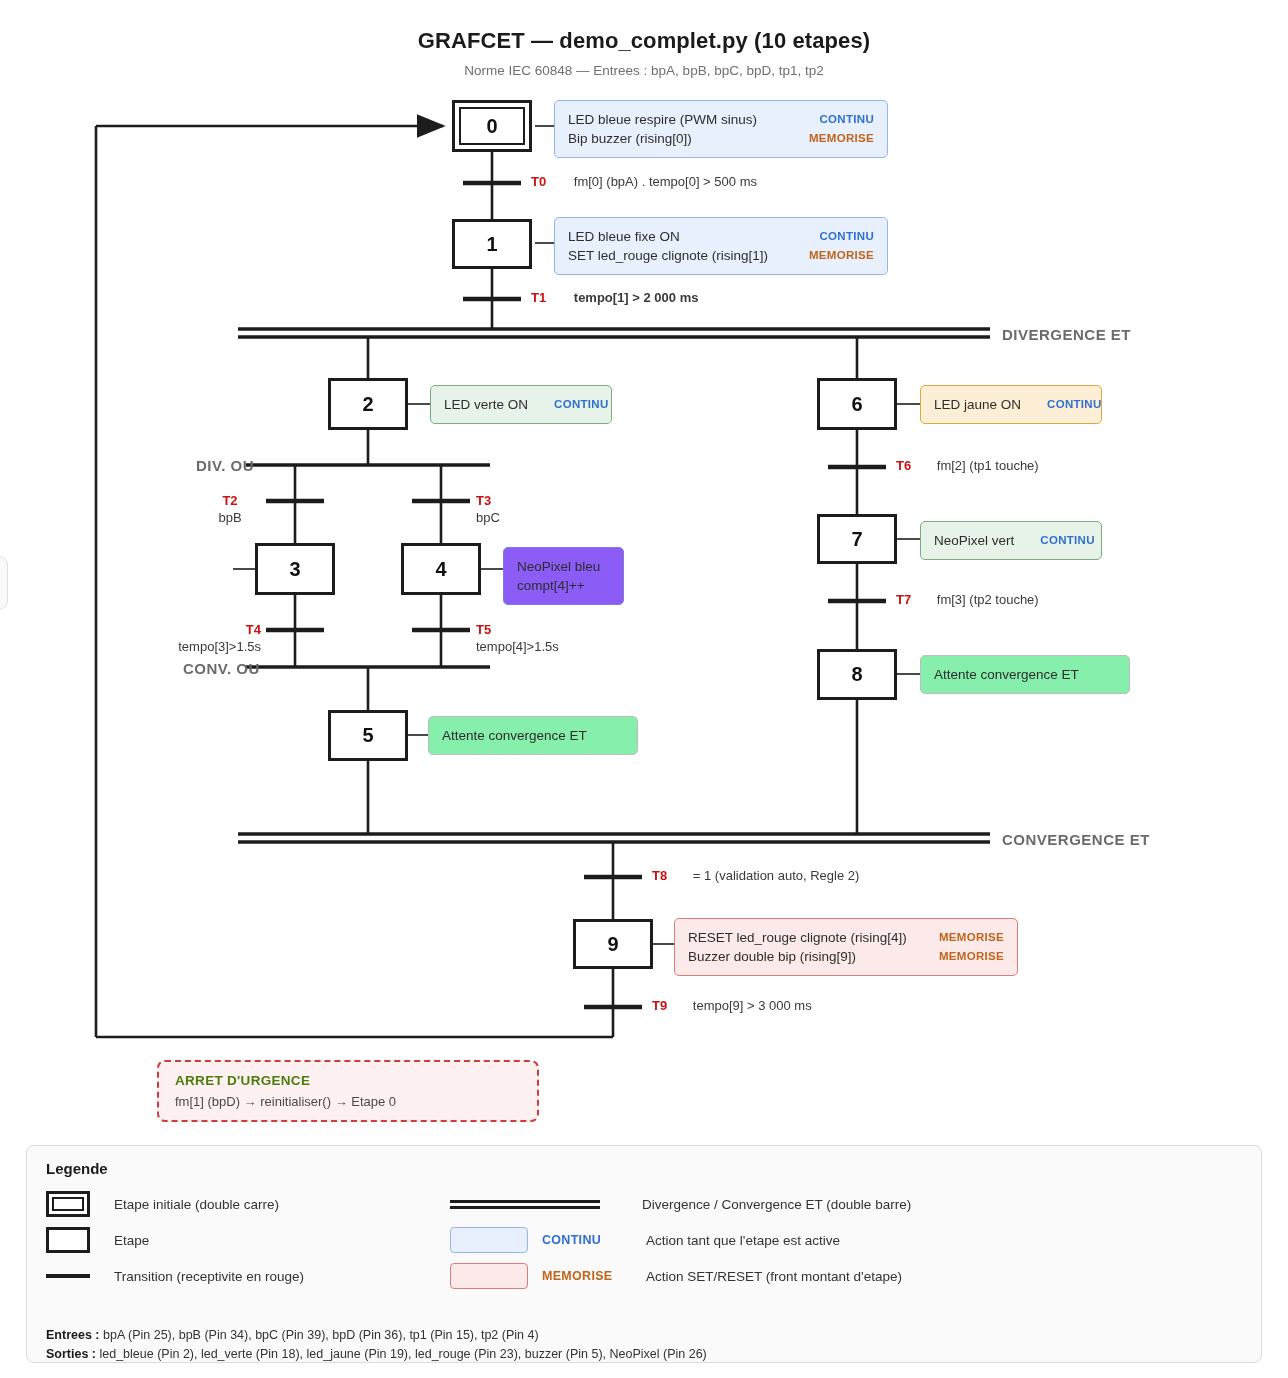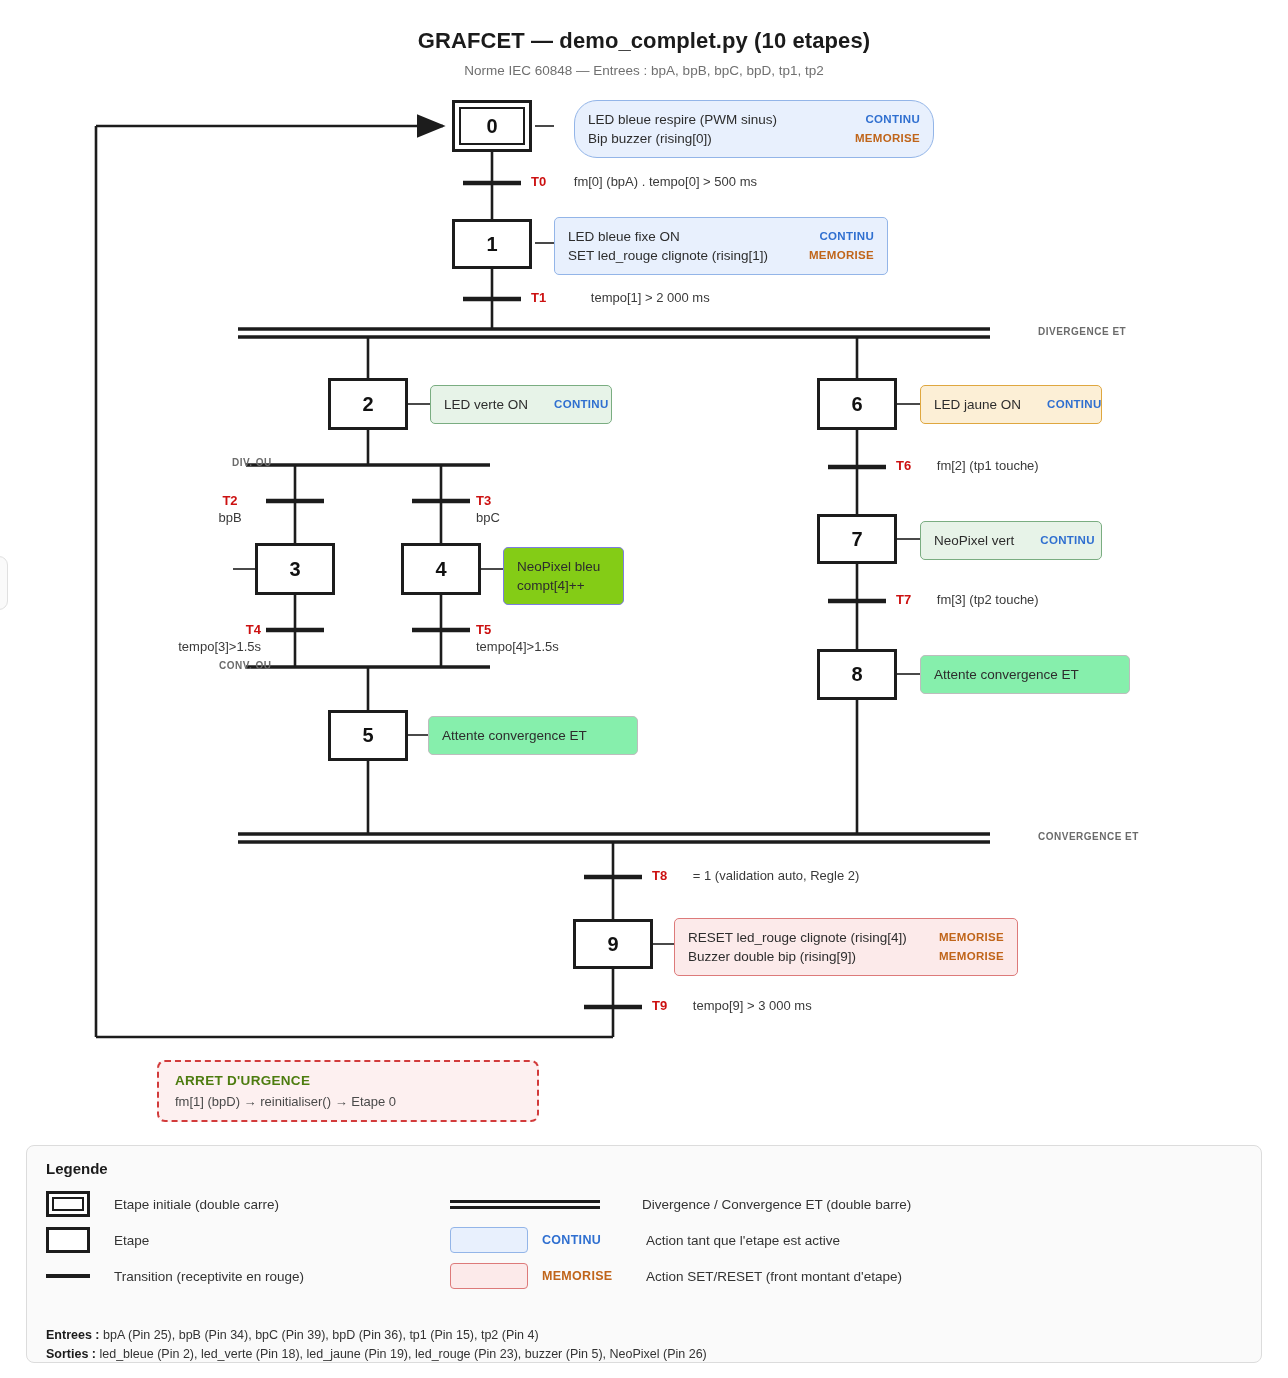--- a/index.html
+++ b/index.html
@@ -30,31 +30,31 @@
        padding:9px 13px;font-size:13.5px;color:#2d2d2d;background:#f7f7f7;}
   .act .row{display:flex;align-items:center;white-space:nowrap;line-height:19px;}
   .act .row .txt{flex:0 0 auto;}
   .act .row .tag{margin-left:auto;padding-left:26px;font-size:11.5px;font-weight:bold;letter-spacing:.3px;}
   .tag.continu{color:#2f6fd0;}
   .tag.memorise{color:#c0651a;}
   .act.blue{background:#e8f0fd;border-color:#93b5e8;}
   .act.green{background:#e7f3e8;border-color:#7aad81;}
   .act.amber{background:#fcefd6;border-color:#dfa73f;}
   .act.red{background:#fceaea;border-color:#dd7a7a;}
-  .act.violet{background:#84cc16;border-color:#7d7de0;}
+  .act.violet{background:#8b5cf6;border-color:#7d7de0;}
   .act.grey{background:#86efac;border-color:#bdbdbd;}
 
   
   .tlab{position:absolute;font-size:13px;white-space:nowrap;}
   .tlab .tid{color:#cc1111;font-weight:bold;font-size:13px;}
   .tlab .trcp{color:#3a3a3a;}
   .tlab.stacked{text-align:center;line-height:17px;}
 
   
-  .barcap{position:absolute;font-size:10px;font-weight:bold;color:#6b6b6b;letter-spacing:.5px;white-space:nowrap;margin-left:36px;}
+  .barcap{position:absolute;font-size:15px;font-weight:bold;color:#6b6b6b;letter-spacing:.5px;white-space:nowrap;}
 
   
   .urg{position:absolute;box-sizing:border-box;border:2px dashed #d23b3b;border-radius:8px;
        background:#fdf0f0;padding:11px 16px;}
   .urg-t{color:#4d7c0f;font-weight:bold;font-size:13.5px;letter-spacing:.3px;}
   .urg-b{color:#4a4a4a;font-size:13px;margin-top:6px;}
 
   
   .legend{position:absolute;left:26px;top:1145px;width:1236px;height:218px;box-sizing:border-box;
           background:#fafafa;border:1px solid #dcdcdc;border-radius:8px;padding:16px 22px;}
@@ -190,21 +190,21 @@
   <div class="step" style="left:817px;top:514px;width:80px;height:50px;">
     <span>7</span>
   </div>
   <div class="step" style="left:817px;top:649px;width:80px;height:51px;">
     <span>8</span>
   </div>
   <div class="step" style="left:573px;top:919px;width:80px;height:50px;">
     <span>9</span>
   </div>
 
-  <div class="act blue" style="left:574px;top:100px;width:360px;border-radius:23px;">
+  <div class="act blue" style="left:554px;top:100px;width:334px;">
     <div class="row">
       <span class="txt">LED bleue respire (PWM sinus)</span>
       <span class="tag continu">CONTINU</span>
     </div>
     <div class="row">
       <span class="txt">Bip buzzer (rising[0])</span>
       <span class="tag memorise">MEMORISE</span>
     </div>
   </div>
 
@@ -272,21 +272,21 @@
       <span class="tag memorise">MEMORISE</span>
     </div>
   </div>
 
   <div class="tlab" style="left:531px;top:174px;">
     <span class="tid">T0</span>
     <span class="trcp" style="margin-left:24px;">fm[0] (bpA) . tempo[0] &gt; 500 ms</span>
   </div>
   <div class="tlab" style="left:531px;top:290px;">
     <span class="tid">T1</span>
-    <span class="trcp" style="margin-left:41px;">tempo[1] &gt; 2 000 ms</span>
+    <span class="trcp" style="margin-left:24px;font-weight:bold;">tempo[1] &gt; 2 000 ms</span>
   </div>
   <div class="tlab stacked" style="left:199px;top:492px;width:62px;text-align:center;">
     <div><span class="tid">T2</span></div>
     <div><span class="trcp">bpB</span></div>
   </div>
   <div class="tlab stacked" style="left:476px;top:492px;width:62px;text-align:left;">
     <div><span class="tid">T3</span></div>
     <div><span class="trcp">bpC</span></div>
   </div>
   <div class="tlab stacked" style="left:148px;top:621px;width:113px;text-align:right;">

